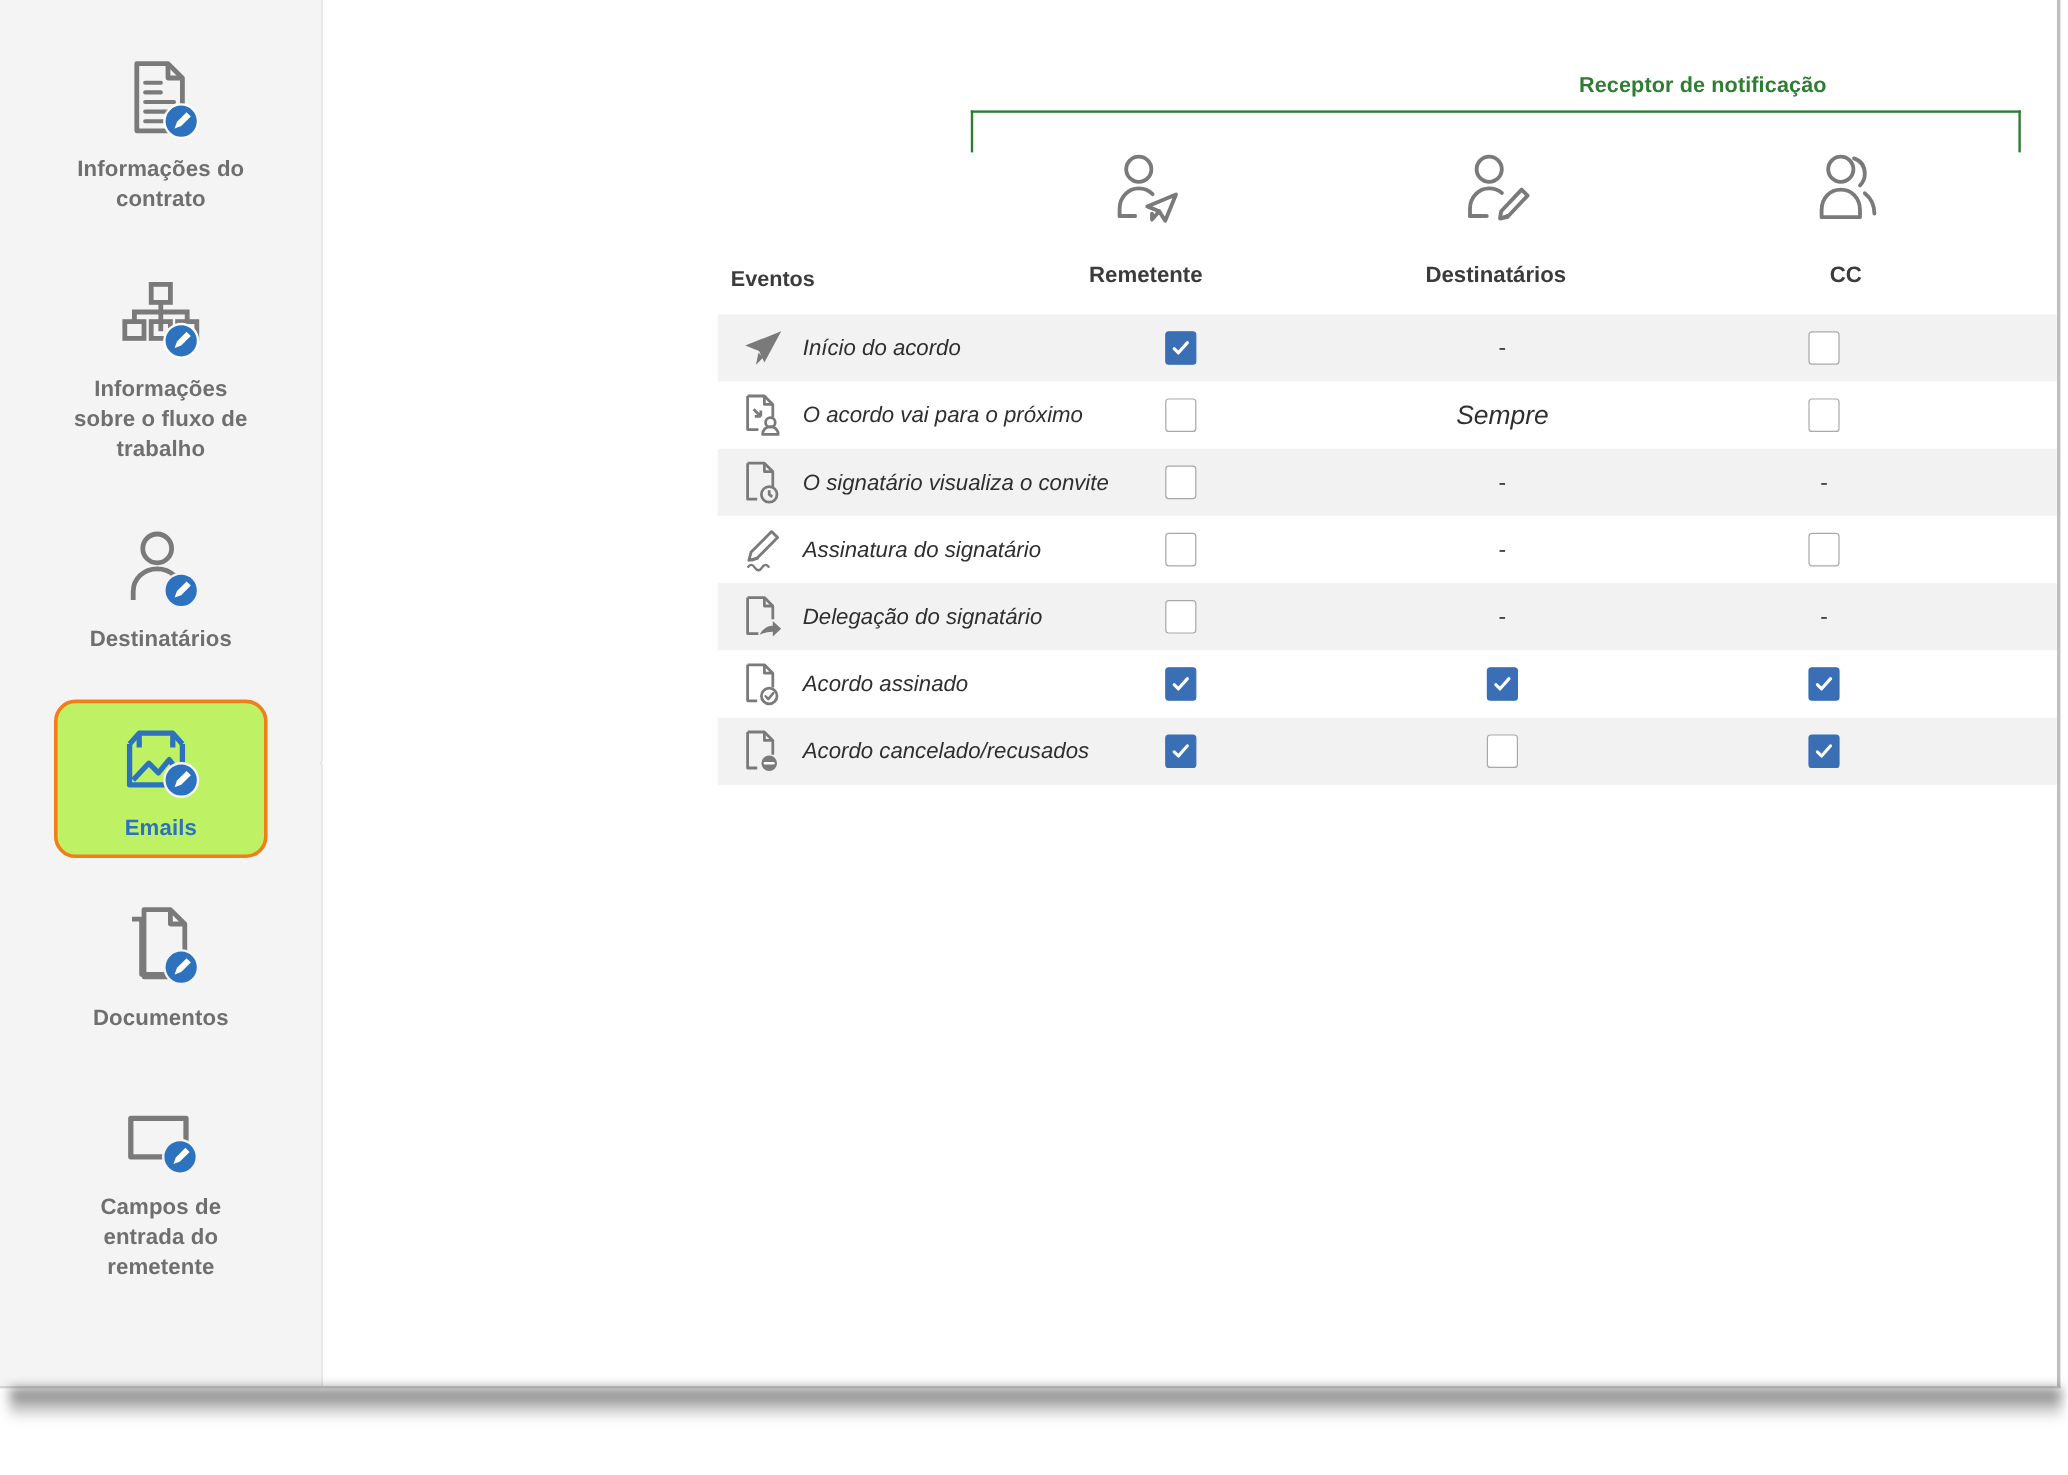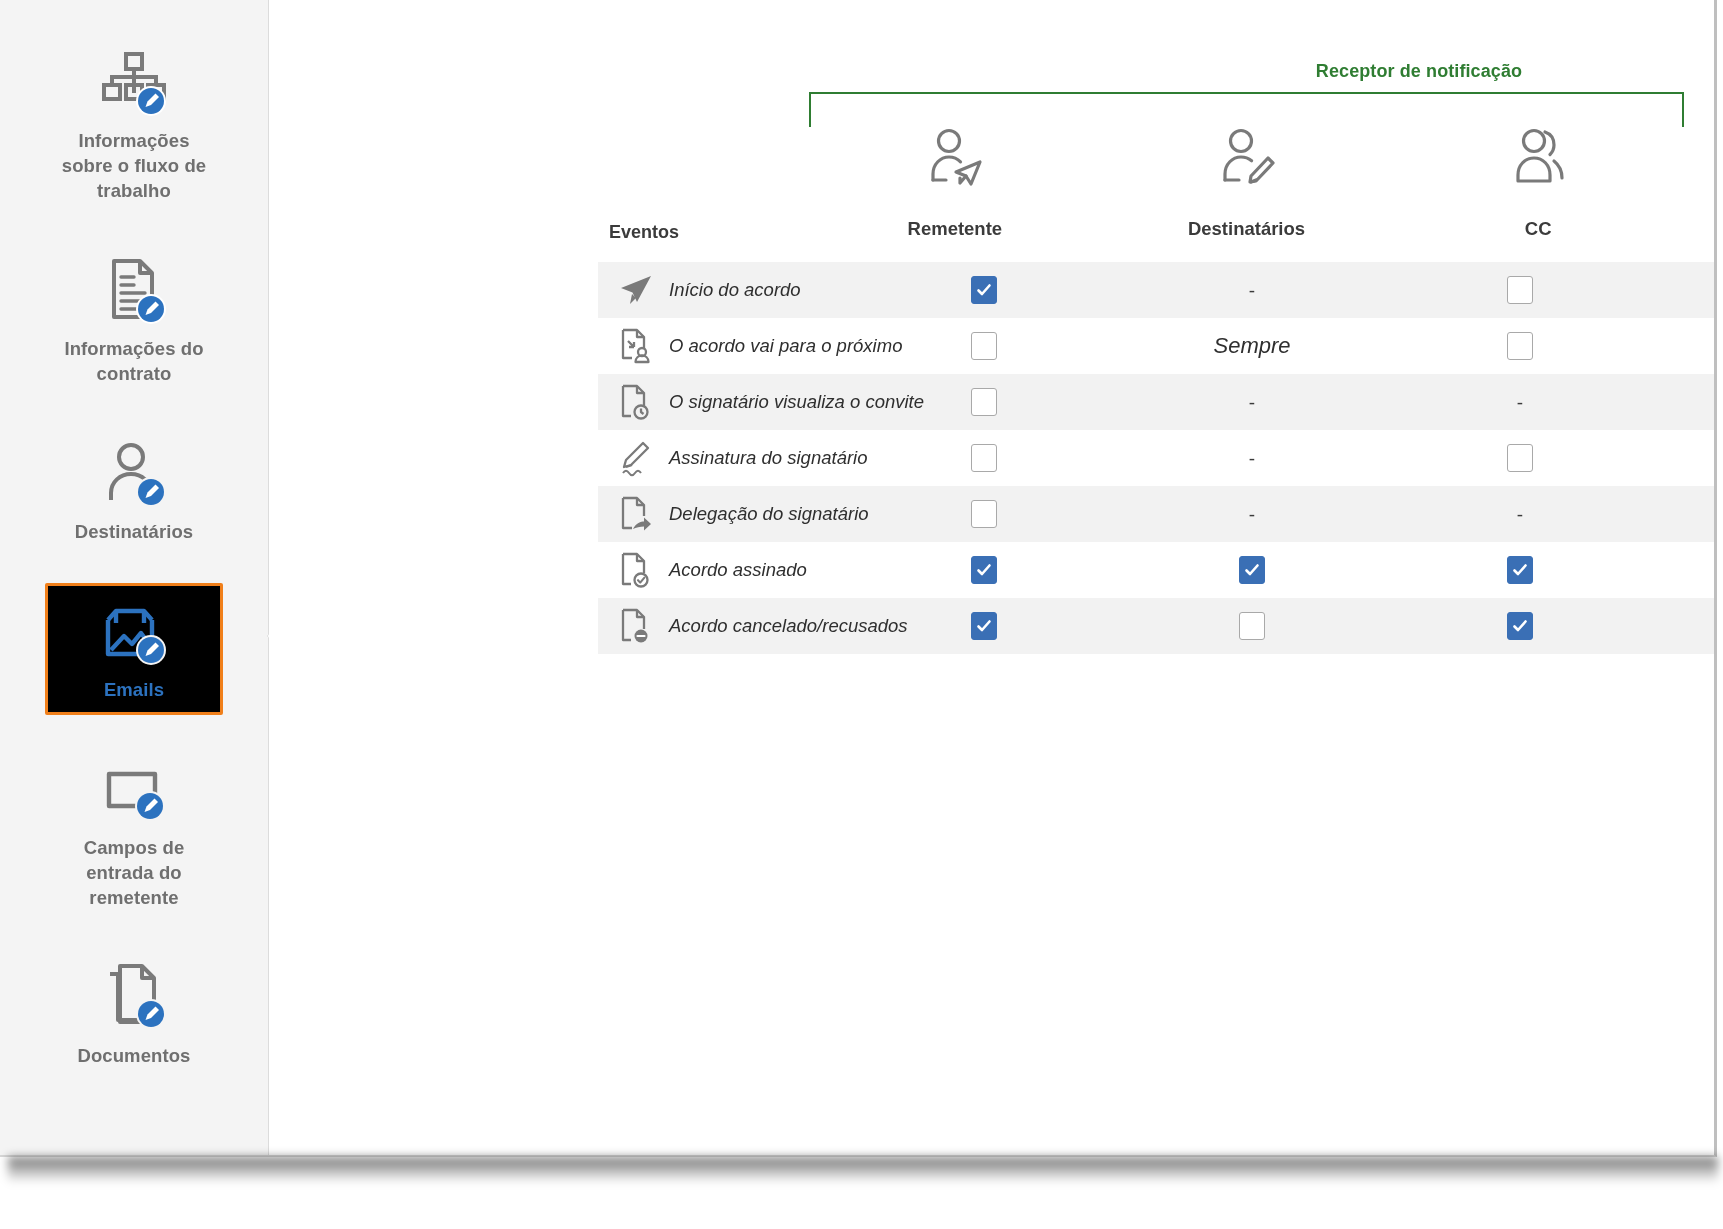--- a/index.html
+++ b/index.html
@@ -64,21 +64,22 @@
     width: 178px;
     margin: 0 auto 26px auto;
     padding: 10px 4px 10px 4px;
     box-sizing: border-box;
     cursor: pointer;
     border: 3px solid transparent;
     border-radius: 2px;
   }
   .nav-item.active {
     border-color: #f07f1a;
-    background: #000000;
+    background: #bef264;
+    border-radius: 18px;
   }
   .nav-icon {
     width: 72px;
     height: 72px;
     display: block;
     margin-bottom: 9px;
   }
   .nav-label {
     font-size: 18.5px;
     line-height: 25px;
@@ -239,20 +240,38 @@
   .cb.on .tick { display: block; }
 </style>
 </head>
 <body>
 
 <div id="app">
 
 <div class="window">
 
   <div class="sidebar">
+
+    <div class="nav-item">
+      <span class="nav-icon">
+        <svg viewBox="0 0 72 72" width="72" height="72">
+          <g fill="none" stroke="#7a7a7a" stroke-width="4" stroke-linejoin="round">
+            <path d="M16 6 h26 l12 12 v44 H16 z"></path>
+            <path d="M42 6 v12 h12"></path>
+          </g>
+          <g stroke="#7a7a7a" stroke-width="3.4" stroke-linecap="round">
+            <path d="M23 22 h13 M23 30 h13 M23 38 h24 M23 46 h24 M23 54 h24"></path>
+          </g>
+          <circle cx="53" cy="54" r="15" fill="#ffffff"></circle>
+          <circle cx="53" cy="54" r="13" fill="#2c72bf"></circle>
+          <path d="M47.5 60 l2-5.5 l8-8 l3.5 3.5 l-8 8 z" fill="#ffffff"></path>
+        </svg>
+      </span>
+      <span class="nav-label">Informações do contrato</span>
+    </div>
 
     <div class="nav-item">
       <span class="nav-icon">
         <svg viewBox="0 0 72 72" width="72" height="72">
           <g fill="none" stroke="#7a7a7a" stroke-width="4">
             <rect x="28" y="7" width="16" height="15"></rect>
             <path d="M36 22 v8 M14 38 v-8 H58 v8 M36 30 v16"></path>
             <rect x="6" y="38" width="16" height="14"></rect>
             <rect x="28" y="38" width="16" height="14"></rect>
             <rect x="50" y="38" width="16" height="14"></rect>
@@ -261,38 +280,20 @@
           <circle cx="53" cy="54" r="13" fill="#2c72bf"></circle>
           <path d="M47.5 60 l2-5.5 l8-8 l3.5 3.5 l-8 8 z" fill="#ffffff"></path>
         </svg>
       </span>
       <span class="nav-label">Informações sobre o fluxo de trabalho</span>
     </div>
 
     <div class="nav-item">
       <span class="nav-icon">
         <svg viewBox="0 0 72 72" width="72" height="72">
-          <g fill="none" stroke="#7a7a7a" stroke-width="4" stroke-linejoin="round">
-            <path d="M16 6 h26 l12 12 v44 H16 z"></path>
-            <path d="M42 6 v12 h12"></path>
-          </g>
-          <g stroke="#7a7a7a" stroke-width="3.4" stroke-linecap="round">
-            <path d="M23 22 h13 M23 30 h13 M23 38 h24 M23 46 h24 M23 54 h24"></path>
-          </g>
-          <circle cx="53" cy="54" r="15" fill="#ffffff"></circle>
-          <circle cx="53" cy="54" r="13" fill="#2c72bf"></circle>
-          <path d="M47.5 60 l2-5.5 l8-8 l3.5 3.5 l-8 8 z" fill="#ffffff"></path>
-        </svg>
-      </span>
-      <span class="nav-label">Informações do contrato</span>
-    </div>
-
-    <div class="nav-item">
-      <span class="nav-icon">
-        <svg viewBox="0 0 72 72" width="72" height="72">
           <g fill="none" stroke="#7a7a7a" stroke-width="4">
             <circle cx="33" cy="19" r="12"></circle>
             <path d="M13 62 v-7 c0-11 9-19 20-19 c11 0 20 8 20 19 v7"></path>
           </g>
           <circle cx="53" cy="54" r="15" fill="#f4f4f4"></circle>
           <circle cx="53" cy="54" r="13" fill="#2c72bf"></circle>
           <path d="M47.5 60 l2-5.5 l8-8 l3.5 3.5 l-8 8 z" fill="#ffffff"></path>
         </svg>
       </span>
       <span class="nav-label">Destinatários</span>
@@ -311,45 +312,45 @@
           <circle cx="53" cy="54" r="13" fill="#2c72bf"></circle>
           <path d="M47.5 60 l2-5.5 l8-8 l3.5 3.5 l-8 8 z" fill="#ffffff"></path>
         </svg>
       </span>
       <span class="nav-label">Emails</span>
     </div>
 
     <div class="nav-item">
       <span class="nav-icon">
         <svg viewBox="0 0 72 72" width="72" height="72">
-          <g fill="none" stroke="#7a7a7a" stroke-width="4.4" stroke-linejoin="round">
-            <path d="M11 20 h46 v32 H11 z"></path>
-          </g>
-          <circle cx="52" cy="52" r="15" fill="#f4f4f4"></circle>
-          <circle cx="52" cy="52" r="13" fill="#2c72bf"></circle>
-          <path d="M46.5 58 l2-5.5 l8-8 l3.5 3.5 l-8 8 z" fill="#ffffff"></path>
-        </svg>
-      </span>
-      <span class="nav-label">Campos de entrada do remetente</span>
-    </div>
-
-    <div class="nav-item">
-      <span class="nav-icon">
-        <svg viewBox="0 0 72 72" width="72" height="72">
           <g fill="none" stroke="#7a7a7a" stroke-width="4" stroke-linejoin="round">
             <path d="M12 12 h8 v46 h22"></path>
             <path d="M22 4 h22 l12 12 v44 H22 z"></path>
             <path d="M44 4 v12 h12"></path>
           </g>
           <circle cx="53" cy="52" r="15" fill="#f4f4f4"></circle>
           <circle cx="53" cy="52" r="13" fill="#2c72bf"></circle>
           <path d="M47.5 58 l2-5.5 l8-8 l3.5 3.5 l-8 8 z" fill="#ffffff"></path>
         </svg>
       </span>
       <span class="nav-label">Documentos</span>
+    </div>
+
+    <div class="nav-item">
+      <span class="nav-icon">
+        <svg viewBox="0 0 72 72" width="72" height="72">
+          <g fill="none" stroke="#7a7a7a" stroke-width="4.4" stroke-linejoin="round">
+            <path d="M11 20 h46 v32 H11 z"></path>
+          </g>
+          <circle cx="52" cy="52" r="15" fill="#f4f4f4"></circle>
+          <circle cx="52" cy="52" r="13" fill="#2c72bf"></circle>
+          <path d="M46.5 58 l2-5.5 l8-8 l3.5 3.5 l-8 8 z" fill="#ffffff"></path>
+        </svg>
+      </span>
+      <span class="nav-label">Campos de entrada do remetente</span>
     </div>
 
     <div class="collapse-handle">
       <span>
         <svg viewBox="0 0 13 48" width="13" height="48">
           <path d="M13 0 L13 14 L1 24 L13 34 L13 48 Z" fill="#ffffff" stroke="#e2e2e2" stroke-width="1"></path>
         </svg>
       </span>
     </div>
   </div>

